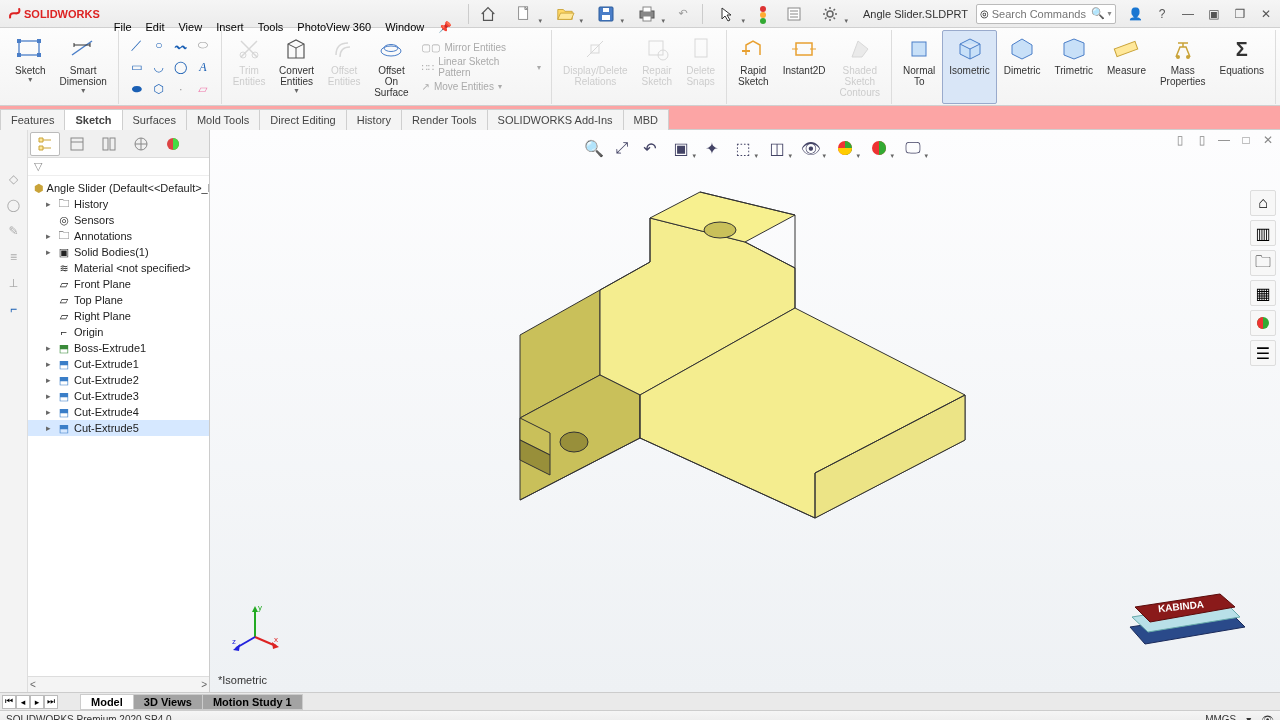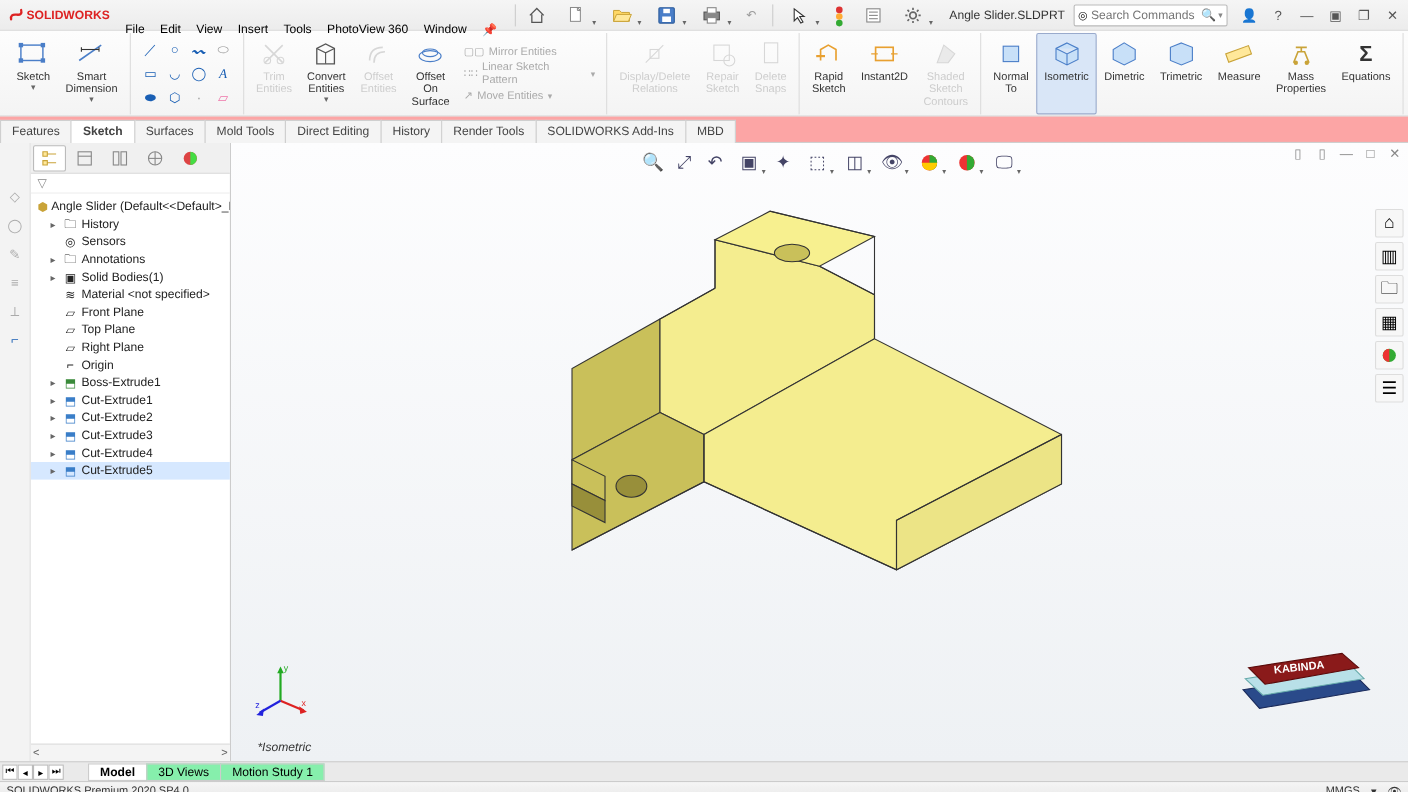--- a/index.html
+++ b/index.html
@@ -56,26 +56,26 @@
 .hscroll { height:16px; border-top:1px solid #ddd; background:#f4f4f4; display:flex; align-items:center; justify-content:space-between; padding:0 2px; font-size:10px; color:#666;}
 
 .viewport { flex:1; position:relative; background:linear-gradient(#fdfdfe,#eef1f4); overflow:hidden;}
 .heads-up { position:absolute; top:4px; left:370px; display:flex; gap:4px; align-items:center; background:rgba(255,255,255,0); padding:2px; }
 .hu { width:24px; height:24px; display:flex; align-items:center; justify-content:center; color:#446; border-radius:2px;}
 .hu.grp { width:30px; position:relative;}
 .hu .dr { position:absolute; right:0; bottom:0; font-size:7px; color:#666;}
 .right-tool { position:absolute; right:4px; top:60px; width:26px; display:flex; flex-direction:column; gap:4px; }
 .right-tool .rb { width:26px; height:26px; background:#f7f7f7; border:1px solid #ddd; border-radius:2px; display:flex; align-items:center; justify-content:center; }
 .triad { position:absolute; left:20px; bottom:40px; }
-.view-label { position:absolute; left:24px; bottom:6px; font-size:11px; color:#333;font-style:italic; }
+.view-label { position:absolute; left:8px; bottom:6px; font-size:11px; color:#333; }
 .top-right-ctrl { position:absolute; right:4px; top:2px; display:flex; gap:6px; color:#888; font-size:12px;}
 .top-right-ctrl span{ width:16px; height:16px; display:flex; align-items:center; justify-content:center;}
 
 .bottom-tabs { height:18px; background:#eaeaea; border-top:1px solid #ccc; display:flex; align-items:center; font-size:11px; padding-left:30px;}
-.btab { padding:1px 10px; border:1px solid #ccc; background:#86efac; margin-right:-1px;}
+.btab { padding:1px 10px; border:1px solid #ccc; background:#a3a3a3; margin-right:-1px;font-weight:bold;}
 .btab.active { background:#fff; font-weight:600; }
 .nav-btns { position:absolute; left:2px; display:flex; }
 .nav-btns span { width:14px; height:14px; border:1px solid #bbb; background:#fff; font-size:9px; display:flex; align-items:center; justify-content:center;}
 
 .statusbar { height:18px; background:linear-gradient(#f5f5f5,#e8e8e8); border-top:1px solid #ccc; display:flex; align-items:center; font-size:10px; padding:0 6px; justify-content:space-between; color:#333;}
 svg { overflow:visible; }
 .part-svg { position:absolute; left:310px; top:60px; }
 </style>
 </head>
 <body>

